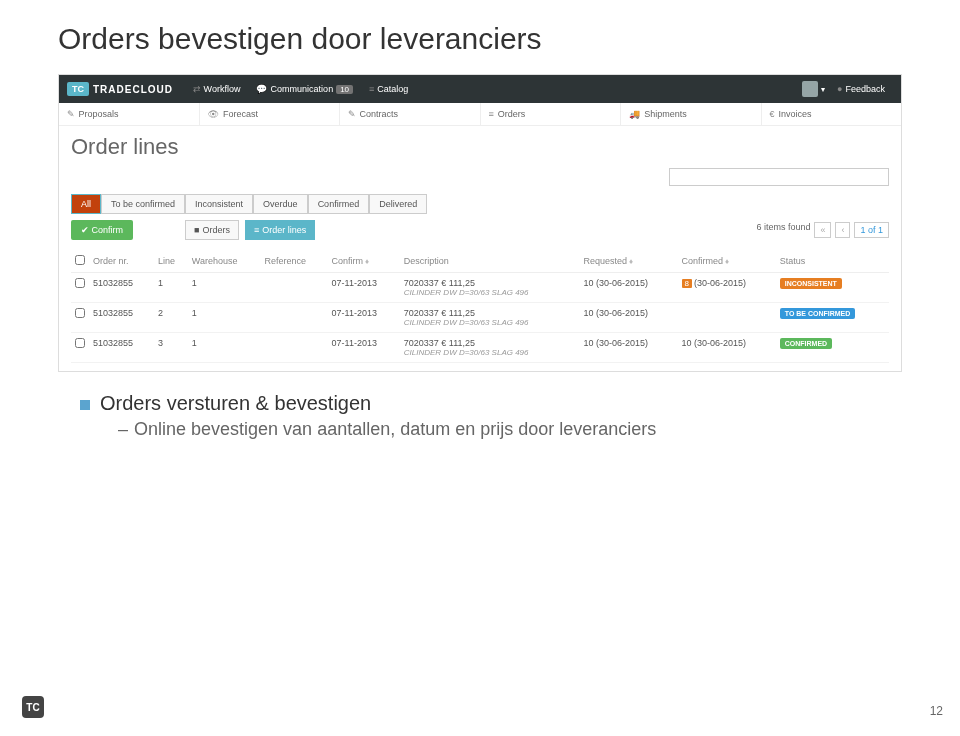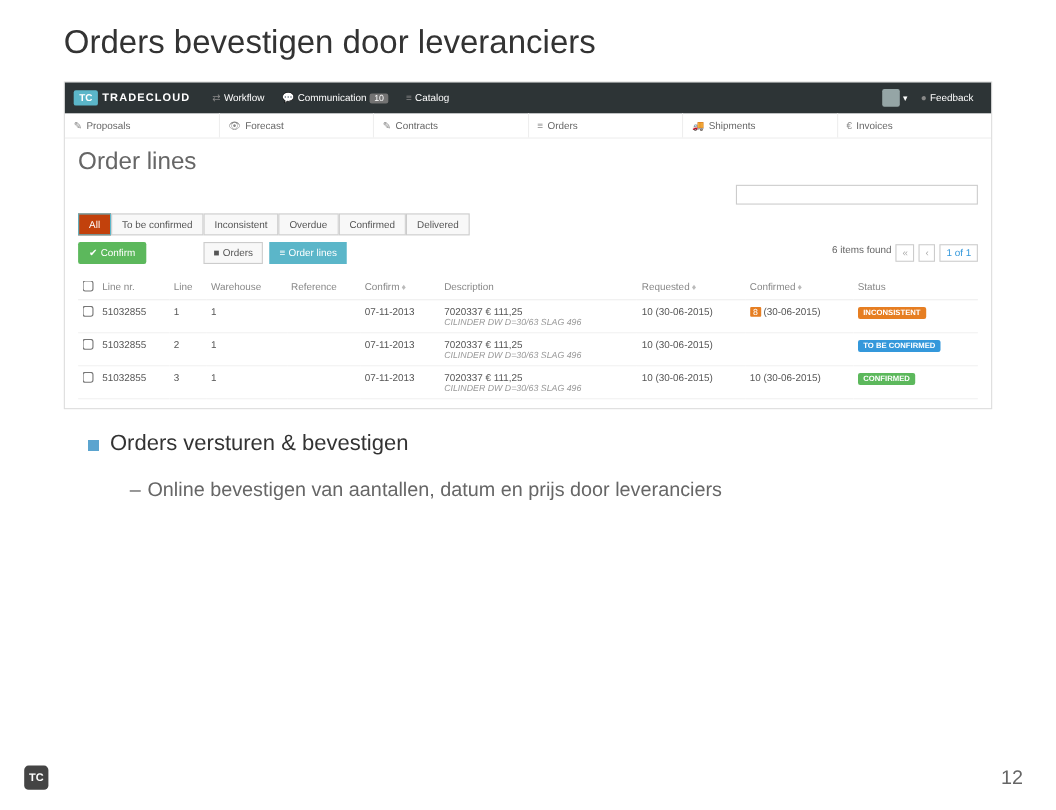--- a/index.html
+++ b/index.html
@@ -37,26 +37,26 @@
 .table td { padding: 5px 4px; color: #555; border-bottom: 1px solid #f2f2f2; vertical-align: top; }
 .chk { width: 16px; }
 .sort { color: #bbb; font-size: 8px; margin-left: 2px; }
 .desc-sub { color: #999; font-size: 8px; font-style: italic; }
 .status-pill { padding: 2px 5px; font-size: 7px; font-weight: bold; color: #fff; border-radius: 2px; display: inline-block; }
 .status-inconsistent { background: #e67e22; }
 .status-tobe { background: #3498db; }
 .status-confirmed { background: #5cb85c; }
 .qty-badge { background: #e67e22; color: #fff; padding: 0 3px; border-radius: 1px; font-size: 8px; margin-right: 2px; }
 .bullets { margin: 20px 60px 0 80px; font-size: 20px; color: #333; }
-.bullet-main { display: flex; align-items: flex-start; margin-bottom: 20px; }
+.bullet-main { display: flex; align-items: flex-start; margin-bottom: 4px; }
 .sq { width: 10px; height: 10px; background: #5ba4cf; margin-right: 10px; margin-top: 8px; flex-shrink: 0; }
 .bullet-sub { font-size: 18px; color: #666; margin-left: 38px; margin-top: 2px; }
 .dash { margin-right: 6px; }
 .corner-logo { position: absolute; bottom: 18px; left: 22px; width: 22px; height: 22px; background: #444; color: #fff; font-size: 10px; font-weight: bold; display: flex; align-items: center; justify-content: center; border-radius: 4px; }
-.page-num { position: absolute; bottom: 18px; right: 30px; font-size: 18px; color: #666; }
+.page-num { position: absolute; bottom: 18px; right: 17px; font-size: 12px; color: #666; }
 input[type=checkbox]{ width:10px; height:10px; }
 </style>
 </head>
 <body>
 
 <div class="slide-title">Orders bevestigen door leveranciers</div>
 
 <div class="screenshot">
   <div class="topbar">
     <span class="logo">TC</span>
@@ -144,21 +144,21 @@
         <span class="pager-btn">«</span>
         <span class="pager-btn">‹</span>
         <span class="pager-cur">1 of 1</span>
       </div>
     </div>
 
     <table class="table">
       <thead>
           <tr>
         <th class="chk"><input type="checkbox" style=""></th>
-        <th>Line nr.</th>
+        <th>Order nr.</th>
         <th>Line</th>
         <th>Warehouse</th>
         <th>Reference</th>
         <th><span>Confirm</span><span class="sort">♦</span></th>
         <th>Description</th>
         <th><span>Requested</span><span class="sort">♦</span></th>
         <th><span>Confirmed</span><span class="sort">♦</span></th>
         <th>Status</th>
       </tr>
         </thead>

